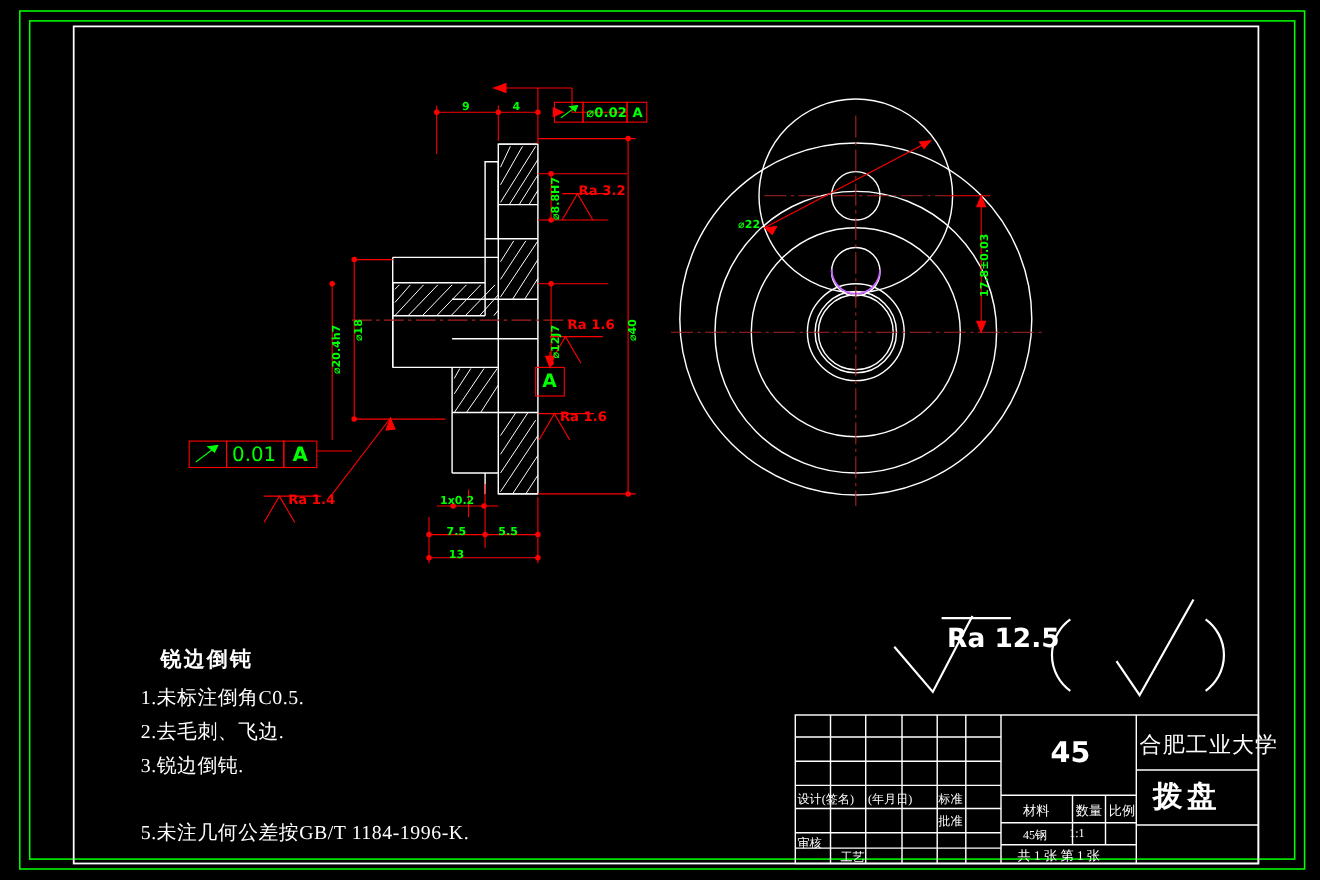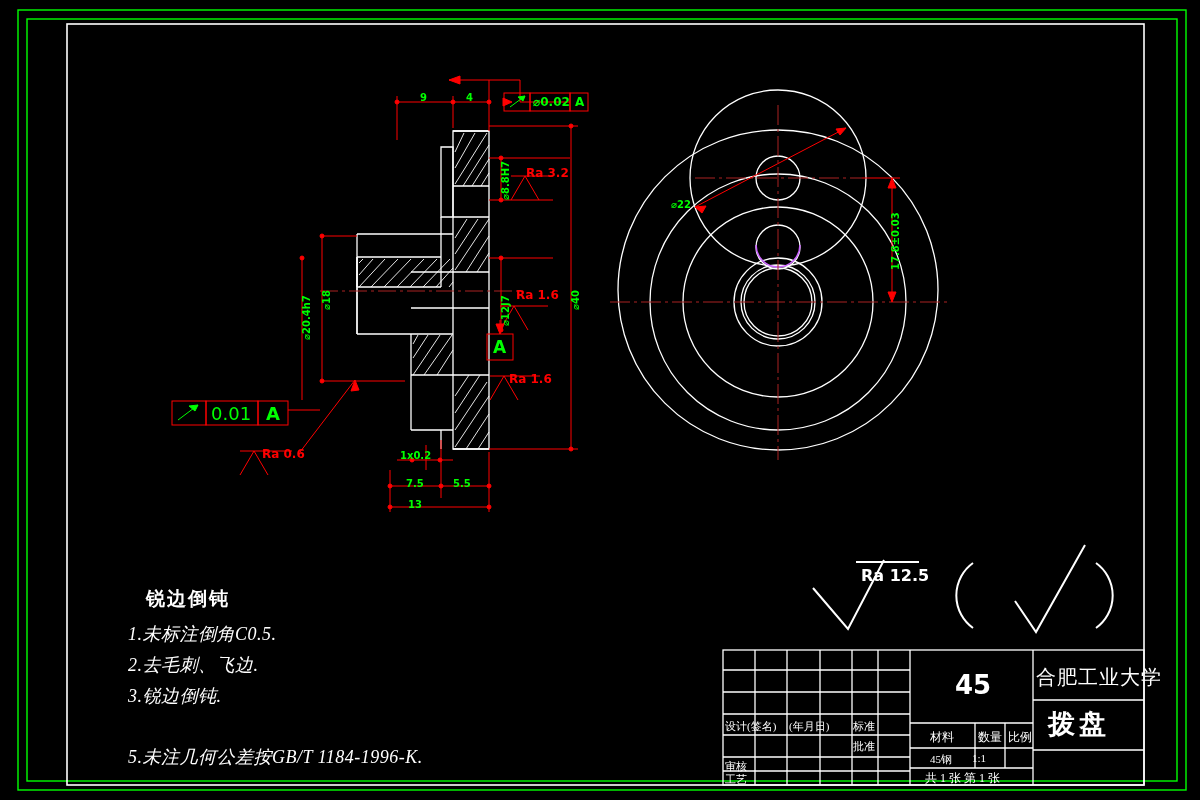--- a/index.html
+++ b/index.html
@@ -3,31 +3,31 @@
 <meta charset="utf-8">
 <style>
   html,body{margin:0;padding:0;background:#000;}
   body{width:1200px;height:800px;overflow:hidden;
        font-family:"Liberation Serif",serif;}
   #stage{position:relative;width:1200px;height:800px;background:#000;}
   svg{position:absolute;top:0;left:0;}
   .txt{position:absolute;color:#fff;white-space:nowrap;}
   .grn{color:#00ff00;}
   .tech-title{font-size:19px;font-weight:bold;letter-spacing:2px;}
-  .tech-line{font-size:18px;letter-spacing:0.5px;font-style:italic;}
+  .tech-line{font-size:18px;letter-spacing:0.5px;}
   .dim{font-size:10px;font-weight:bold;font-family:"DejaVu Sans",sans-serif;}
   .dimv{font-size:10px;font-weight:bold;font-family:"DejaVu Sans",sans-serif;
         transform-origin:0 0;}
   .ra{font-size:12px;font-weight:bold;font-family:"DejaVu Sans",sans-serif;color:#ff0000;}
   .tbtxt{position:absolute;color:#fff;font-size:11px;white-space:nowrap;
          font-family:"Liberation Serif",serif;}
   .tb-big{font-size:26px;font-weight:bold;font-family:"DejaVu Sans",sans-serif;}
   .tb-univ{font-size:20px;letter-spacing:1px;}
   .tb-part{font-size:27px;font-weight:bold;letter-spacing:4px;}
-  .ra125{position:absolute;color:#fff;font-size:16px;font-weight:bold;
+  .ra125{position:absolute;color:#fff;font-size:24px;font-weight:bold;
          font-family:"DejaVu Sans",sans-serif;}
 </style>
 </head>
 <body>
 
 <div id="stage">
 
 <svg width="1200" height="800">
 
   <g>
@@ -315,39 +315,39 @@
 
 <div class="txt dim grn" style="left:533px;top:95px;font-size:12px;">⌀0.02</div>
 <div class="txt dim grn" style="left:575px;top:95px;font-size:12px;">A</div>
 <div class="txt grn" style="left:211px;top:403px;font-size:18px;font-weight:normal;font-family:'DejaVu Sans',sans-serif;">0.01</div>
 <div class="txt grn" style="left:266px;top:403px;font-size:18px;font-weight:bold;font-family:'DejaVu Sans',sans-serif;">A</div>
 <div class="txt grn" style="left:493px;top:337px;font-size:17px;font-weight:bold;font-family:'DejaVu Sans',sans-serif;">A</div>
 
 <div class="txt ra" style="left:526px;top:166px;">Ra 3.2</div>
 <div class="txt ra" style="left:516px;top:288px;">Ra 1.6</div>
 <div class="txt ra" style="left:509px;top:372px;">Ra 1.6</div>
-<div class="txt ra" style="left:262px;top:447px;">Ra 0.6</div>
+<div class="txt ra" style="left:262px;top:447px;">Ra 1.4</div>
 
 <div class="txt dim grn" style="left:671px;top:199px;">⌀22</div>
 <div class="txt dimv grn" style="left:890px;top:270px;transform:rotate(-90deg);">17.8±0.03</div>
 
 <div class="ra125" style="left:861px;top:566px;">Ra 12.5</div>
 
 <div class="txt tech-title" style="left:146px;top:586px;">锐边倒钝</div>
 <div class="txt tech-line" style="left:128px;top:622px;">1.未标注倒角C0.5.</div>
 <div class="txt tech-line" style="left:128px;top:653px;">2.去毛刺、飞边.</div>
 <div class="txt tech-line" style="left:128px;top:684px;">3.锐边倒钝.</div>
 <div class="txt tech-line" style="left:128px;top:745px;">5.未注几何公差按GB/T 1184-1996-K.</div>
 
 <div class="tbtxt" style="left:725px;top:719px;">设计(签名)</div>
 <div class="tbtxt" style="left:789px;top:719px;">(年月日)</div>
 <div class="tbtxt" style="left:853px;top:719px;">标准</div>
 <div class="tbtxt" style="left:853px;top:739px;">批准</div>
 <div class="tbtxt" style="left:725px;top:759px;">审核</div>
-<div class="tbtxt" style="left:725px;top:772px;text-align:right;">工艺</div>
+<div class="tbtxt" style="left:764px;top:772px;text-align:right;">工艺</div>
 
 <div class="tbtxt tb-big" style="left:955px;top:670px;">45</div>
 
 <div class="tbtxt" style="left:930px;top:729px;font-size:12px;">材料</div>
 <div class="tbtxt" style="left:978px;top:729px;font-size:12px;text-align:right;">数量</div>
 <div class="tbtxt" style="left:1008px;top:729px;font-size:12px;">比例</div>
 <div class="tbtxt" style="left:930px;top:752px;font-size:11px;">45钢</div>
 <div class="tbtxt" style="left:972px;top:752px;font-size:11px;">1:1</div>
 <div class="tbtxt" style="left:925px;top:770px;font-size:12px;">共 1 张    第 1 张</div>
 

